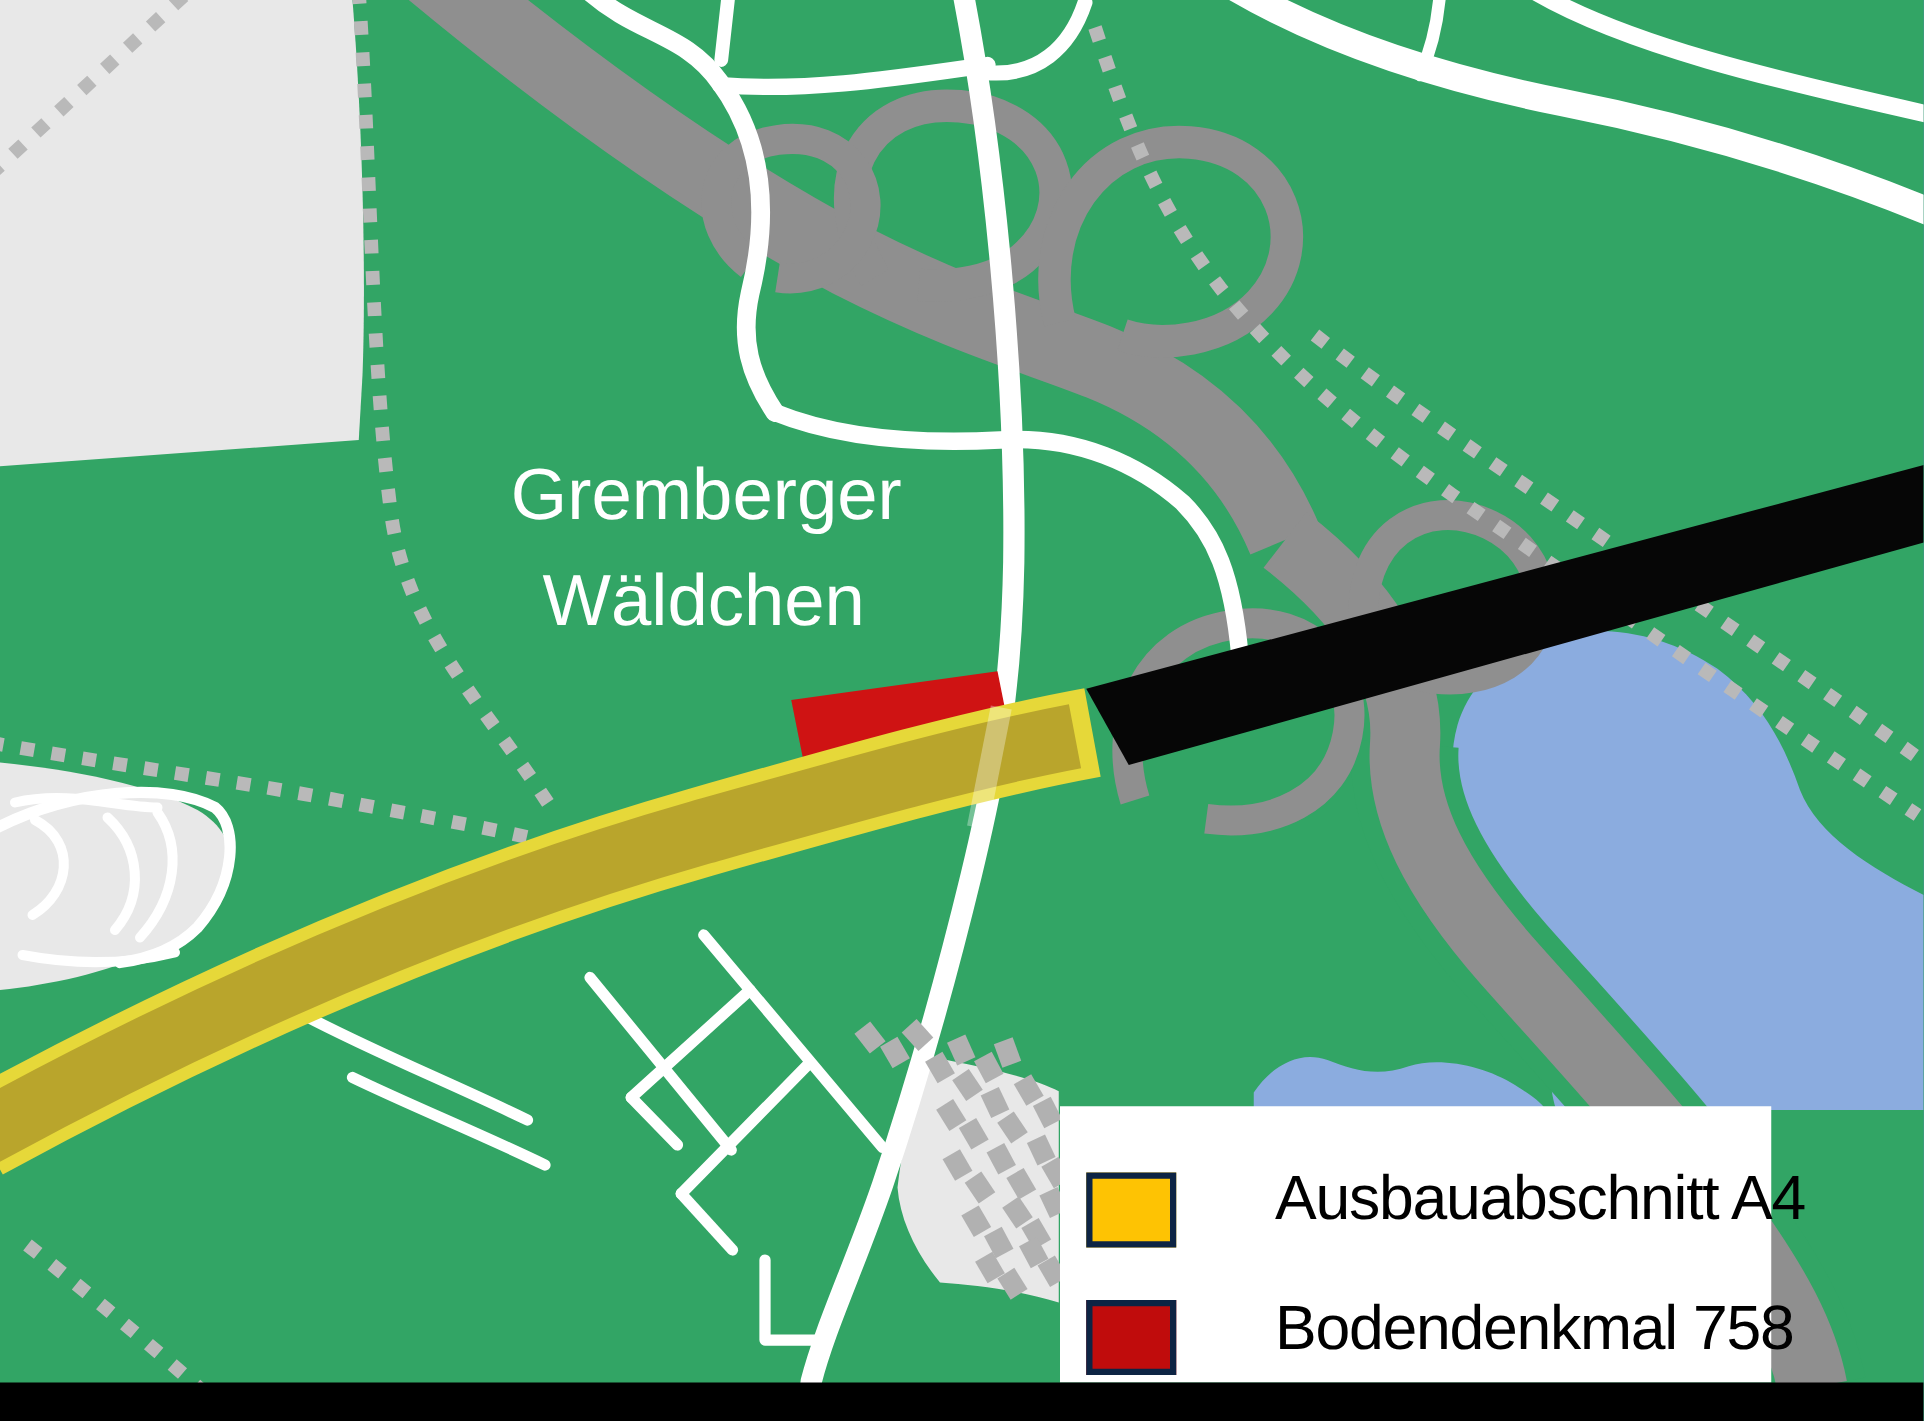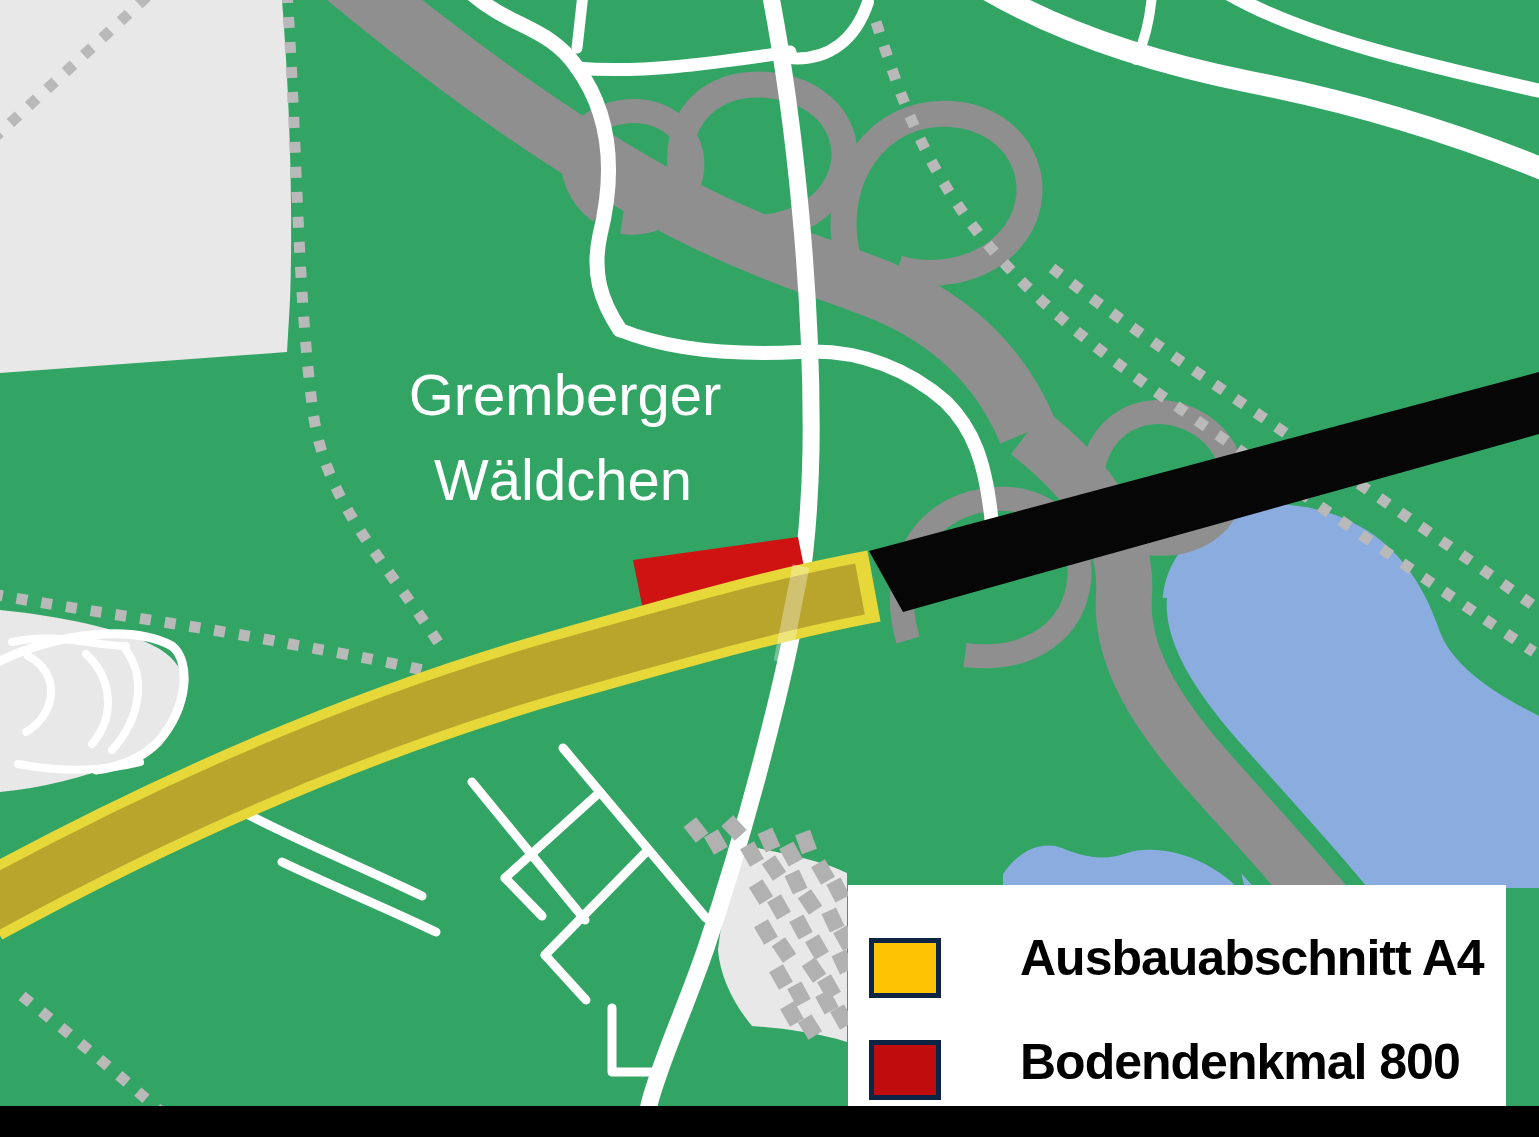--- a/index.html
+++ b/index.html
@@ -1,20 +1,20 @@
 <!DOCTYPE html>
 <html><head>
 <meta charset="utf-8">
 <style>
   html,body{margin:0;padding:0;background:#222;}
   .screenshot{position:relative;width:1539px;height:1137px;overflow:hidden;
     font-family:"Liberation Sans",sans-serif;background:#5eead4;}
   .screenshot svg{position:absolute;left:0;top:0;}
   .map-label{font-family:"Liberation Sans",sans-serif;font-weight:500;}
-  .legend{position:absolute;left:848px;top:885px;width:658px;height:221px;font-weight:bold;}
+  .legend{position:absolute;left:848px;top:885px;width:569px;height:221px;}
   .legend-swatch{position:absolute;left:21px;width:62px;height:50px;border:5px solid #0d2444;}
   .legend-label{position:absolute;left:172px;height:62px;line-height:62px;
     font-size:50px;color:#000;letter-spacing:-1px;white-space:nowrap;}
   .bottom-bar{position:absolute;left:0;top:1106px;width:1539px;height:31px;}
 </style>
 </head>
 <body>
 
 <div class="screenshot">
 
@@ -124,17 +124,17 @@
     <path d="M869,551 L903,612 L1539,434 L1539,372 Z" fill="#060606"></path>
 
     <text class="map-label" x="565" y="415" font-size="58" fill="#ffffff" text-anchor="middle">Gremberger</text>
     <text class="map-label" x="563" y="500" font-size="58" fill="#ffffff" text-anchor="middle">Wäldchen</text>
   </svg>
 
   <div class="legend" style="background-color: rgb(255, 255, 255);">
     <div class="legend-swatch" style="top: 53px; background-color: rgb(254, 195, 3); border-color: rgb(13, 36, 68);"></div>
     <div class="legend-label" style="top:42px">Ausbauabschnitt A4</div>
     <div class="legend-swatch" style="top: 155px; background-color: rgb(192, 12, 12); border-color: rgb(13, 36, 68);"></div>
-    <div class="legend-label" style="top:146px">Bodendenkmal 800</div>
+    <div class="legend-label" style="top:146px">Bodendenkmal 758</div>
   </div>
 
   <div class="bottom-bar" style="background-color: rgb(0, 0, 0);"></div>
 </div>
 
 </body></html>

